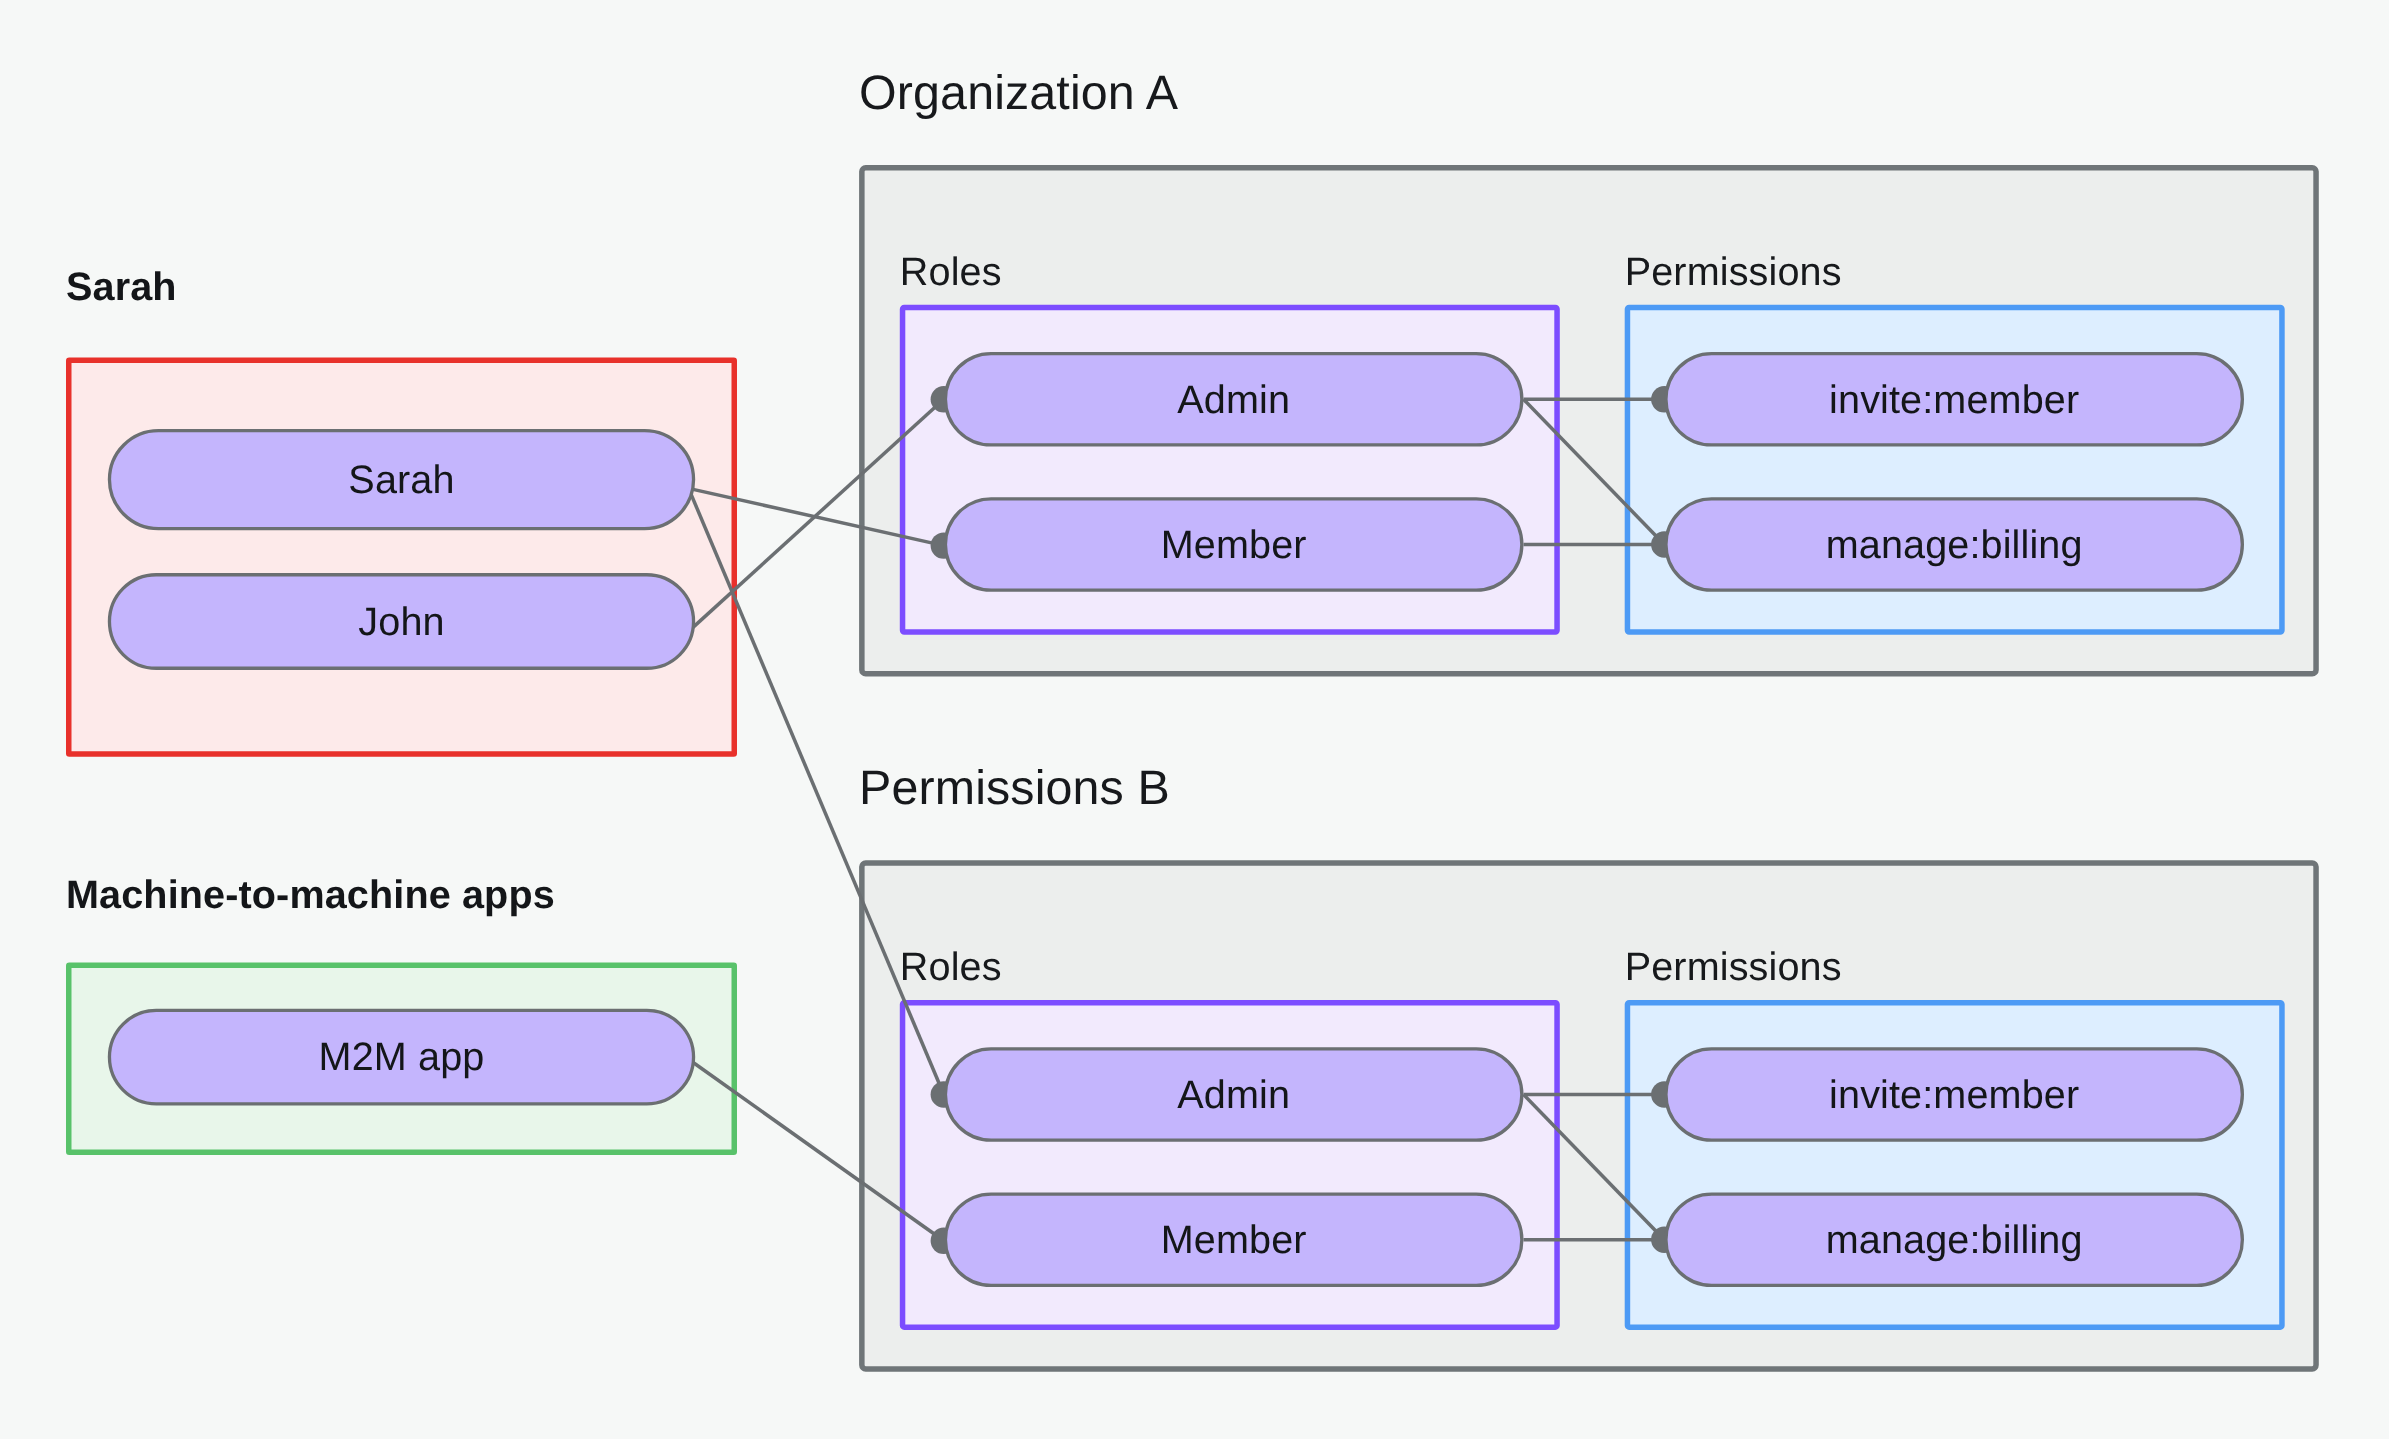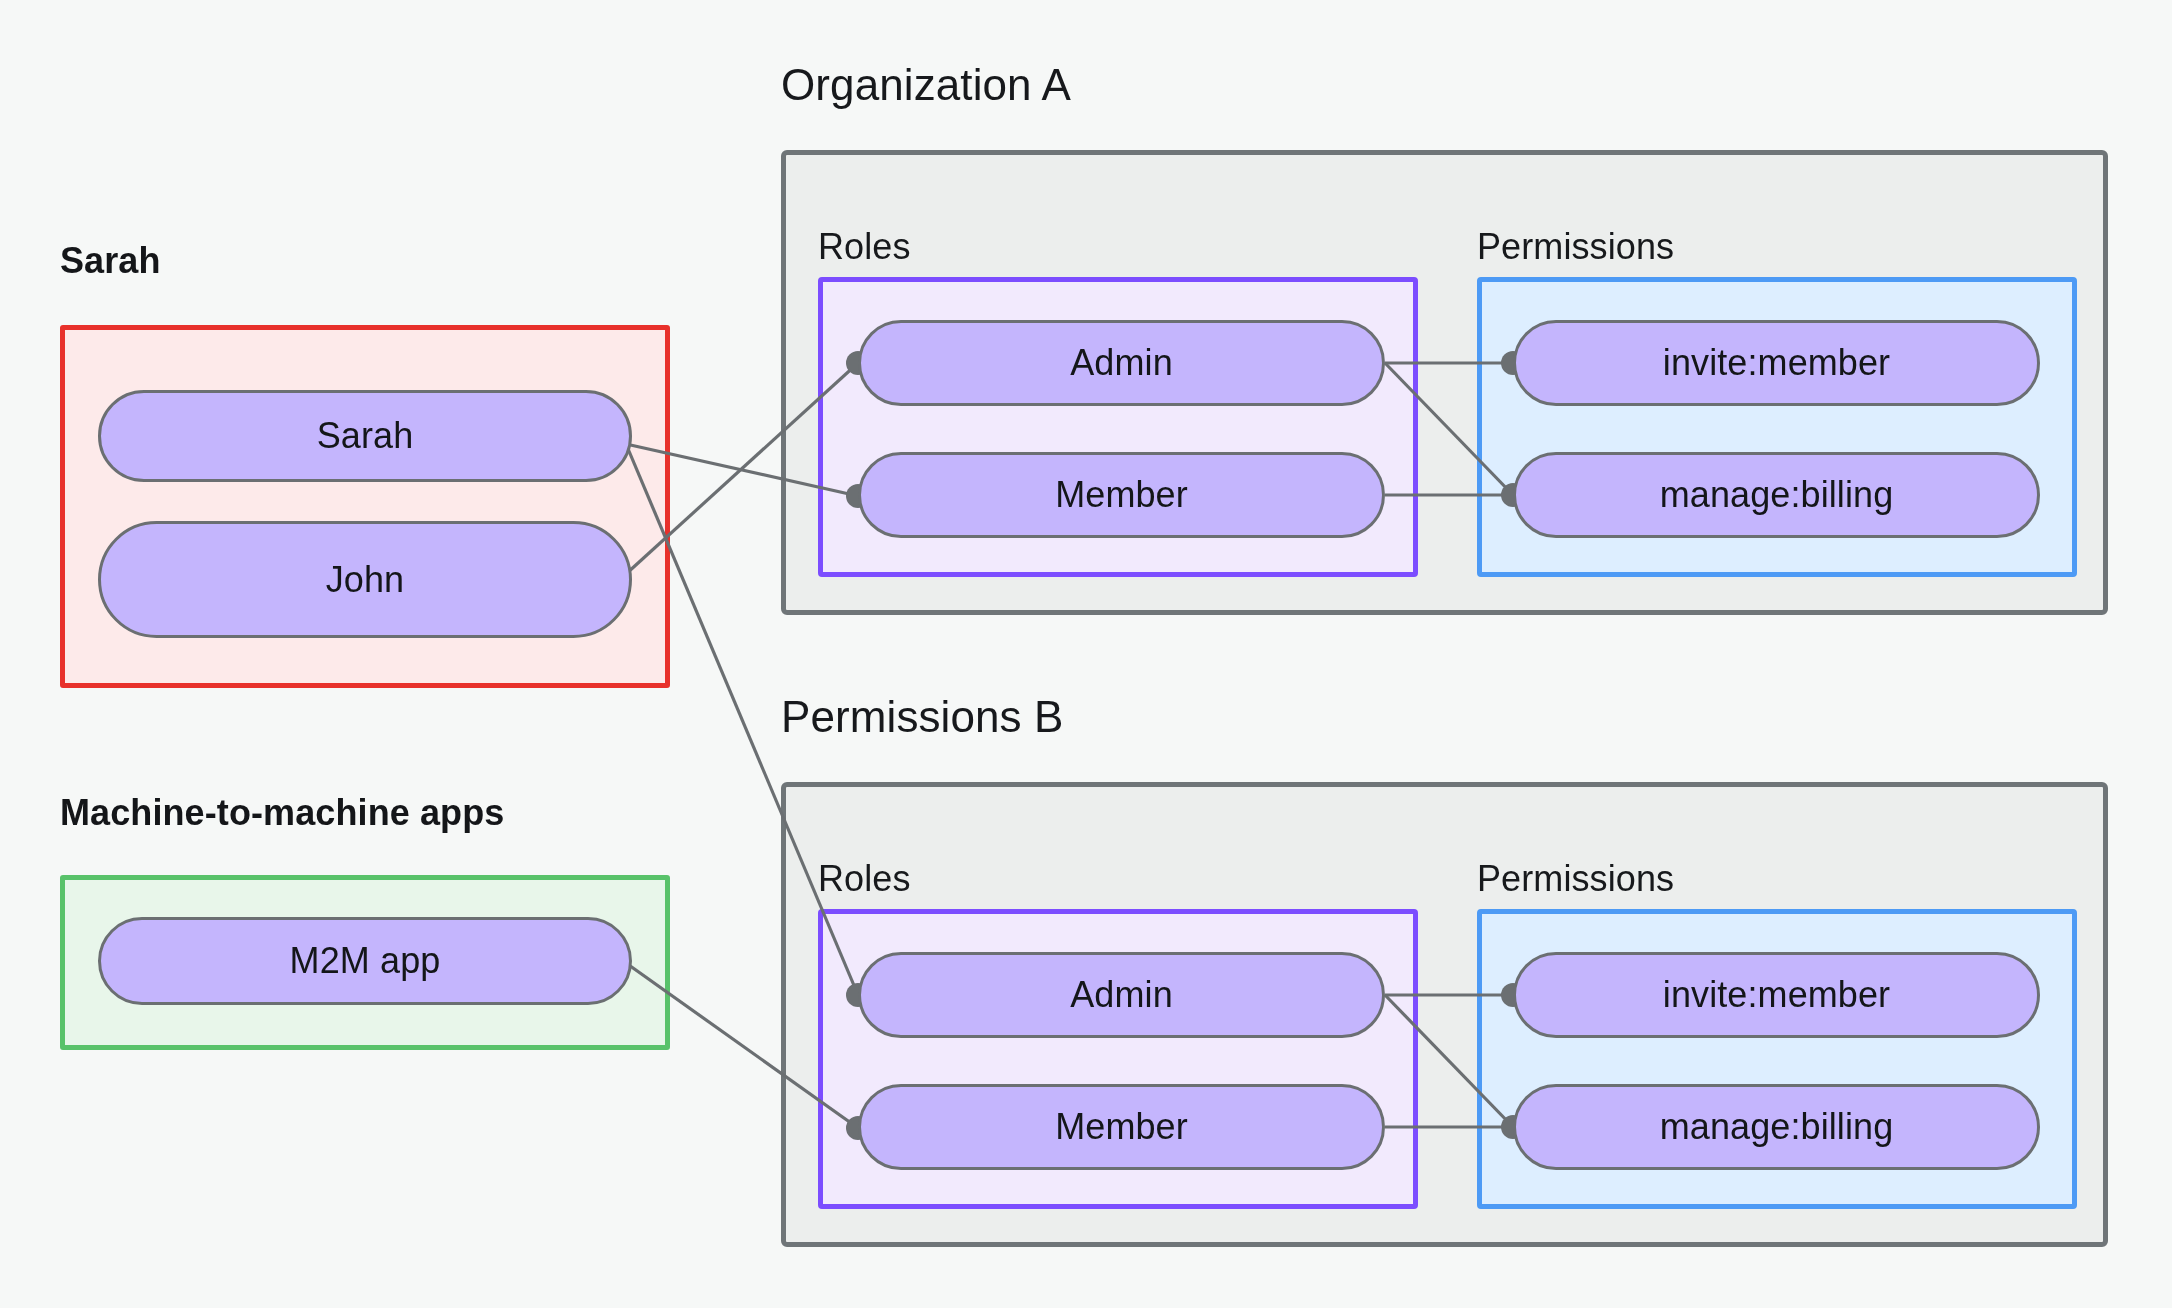--- a/index.html
+++ b/index.html
@@ -149,21 +149,21 @@
     <circle class="edge-dot" cx="1513" cy="495" r="12"></circle>
     <circle class="edge-dot" cx="858" cy="995" r="12"></circle>
     <circle class="edge-dot" cx="858" cy="1128" r="12"></circle>
     <circle class="edge-dot" cx="1513" cy="995" r="12"></circle>
     <circle class="edge-dot" cx="1513" cy="1127" r="12"></circle>
   </svg>
 
   <div class="group-label" style="left:60px; top:240px;">Sarah</div>
   <div class="box box-users" style="left:60px; top:325px; width:610px; height:363px;"></div>
   <div class="pill" style="left:98px; top:390px; width:534px; height:92px;">Sarah</div>
-  <div class="pill" style="left:98px; top:521px; width:534px; height:117px;">John</div>
+  <div class="pill" style="left:98px; top:521px; width:534px; height:88px;">John</div>
 
   <div class="group-label" style="left:60px; top:792px;text-align:right;">Machine-to-machine apps</div>
   <div class="box box-m2m" style="left:60px; top:875px; width:610px; height:175px;"></div>
   <div class="pill" style="left:98px; top:917px; width:534px; height:88px;">M2M app</div>
 
   <div class="org-label" style="left:781px; top:60px;">Organization A</div>
   <div class="box box-org" style="left:781px; top:150px; width:1327px; height:465px;"></div>
 
   <div class="sub-label" style="left:818px; top:190px;">Roles</div>
   <div class="box box-roles" style="left:818px; top:277px; width:600px; height:300px;"></div>

